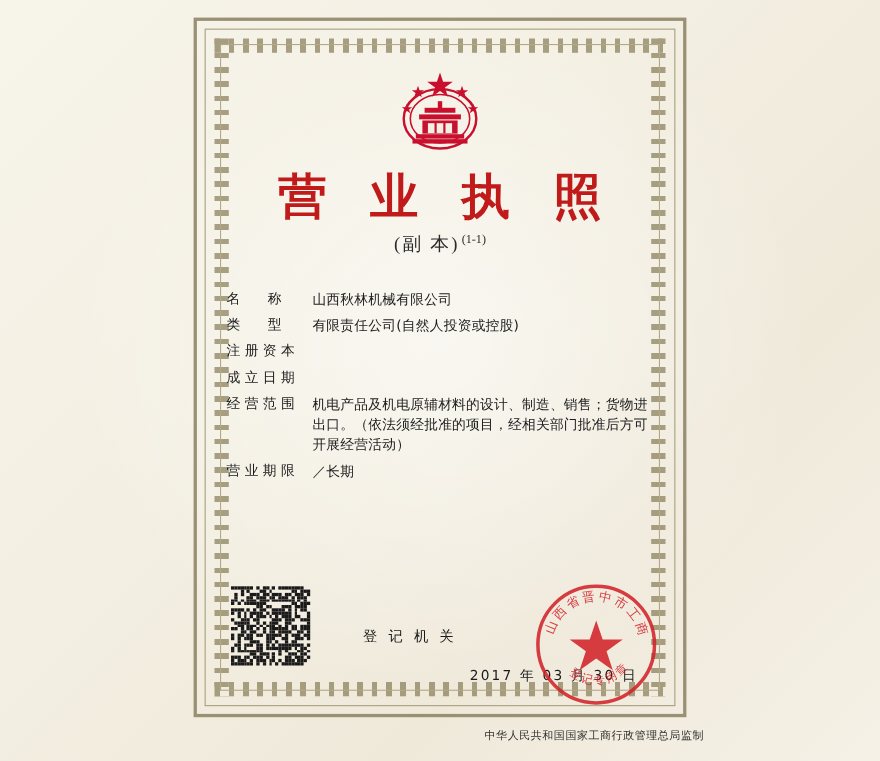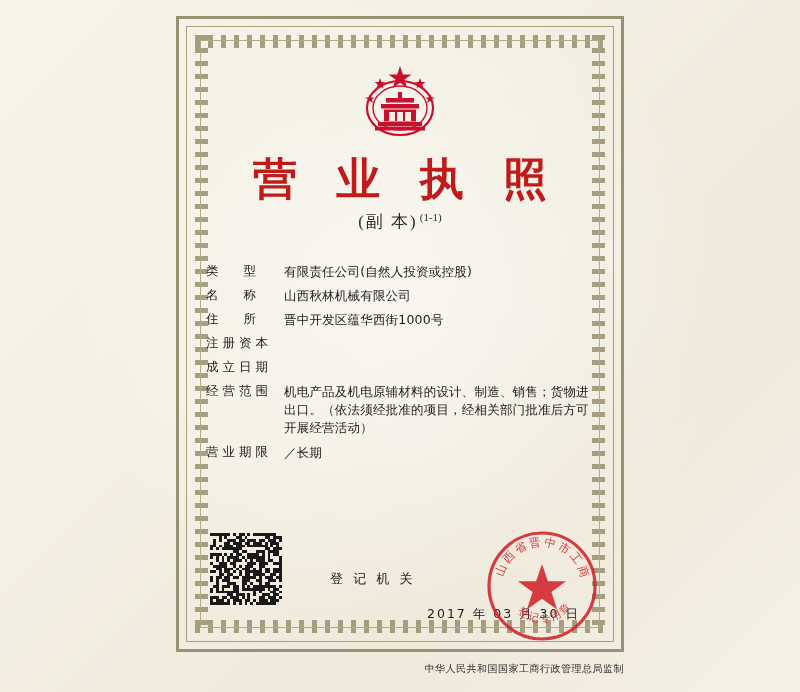--- a/index.html
+++ b/index.html
@@ -226,21 +226,21 @@
     font-size: 9.5px;
     color: #4a4a4a;
     letter-spacing: 0.3px;
   }
   .footer-left .url {
     font-family: "Liberation Serif", serif;
     font-size: 9.5px;
   }
   .footer-right {
     position: absolute;
-    right: 176px;
+    right: 160px;
     top: 662px;
     font-family: "DejaVu Sans", sans-serif;
     font-size: 10px;
     color: #2e2e2e;
     letter-spacing: 0.5px;
   }
 </style>
 </head>
 <body>
 
@@ -280,30 +280,26 @@
 
   <div class="title">营 业 执 照</div>
 
   <div class="subtitle-row">
     <span class="subtitle">(副 本)</span><span class="copy-index">(1-1)</span>
   </div>
 
 
   <div class="fields">
     <div class="field-row">
-      <div class="field-label">类　　型</div>
-      <div class="field-value">有限责任公司(自然人投资或控股)</div>
-    </div>
-    <div class="field-row">
       <div class="field-label">名　　称</div>
       <div class="field-value">山西秋林机械有限公司</div>
     </div>
     <div class="field-row">
-      <div class="field-label">住　　所</div>
-      <div class="field-value">晋中开发区蕴华西街1000号</div>
+      <div class="field-label">类　　型</div>
+      <div class="field-value">有限责任公司(自然人投资或控股)</div>
     </div>
     <div class="field-row">
       <div class="field-label">注 册 资 本</div>
     </div>
     <div class="field-row">
       <div class="field-label">成 立 日 期</div>
     </div>
     <div class="field-row">
       <div class="field-label">经 营 范 围</div>
       <div class="field-value wrap">机电产品及机电原辅材料的设计、制造、销售；货物进出口。（依法须经批准的项目，经相关部门批准后方可开展经营活动）</div>

